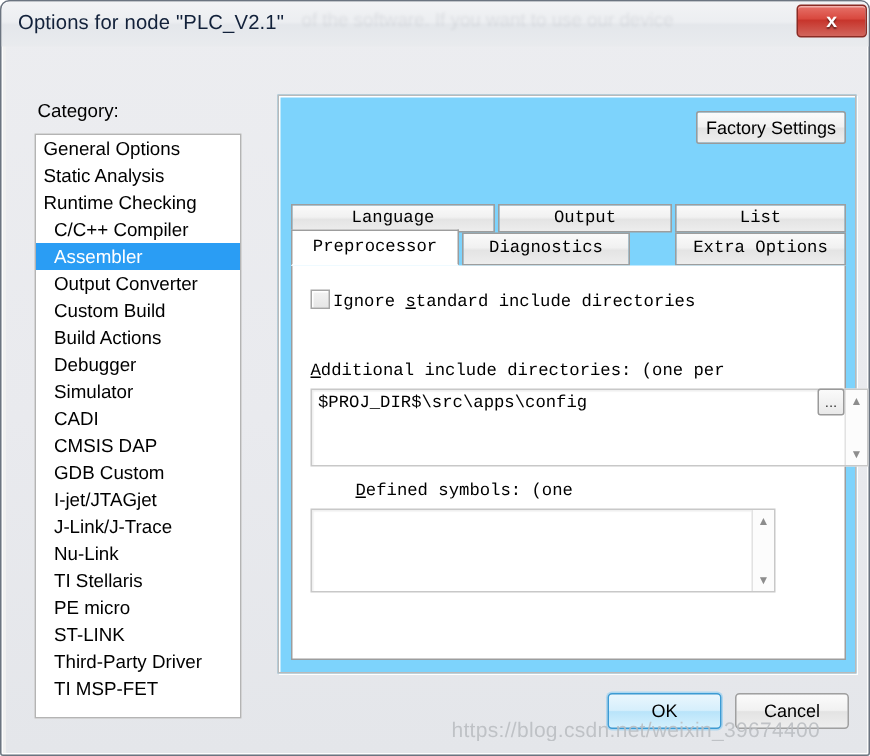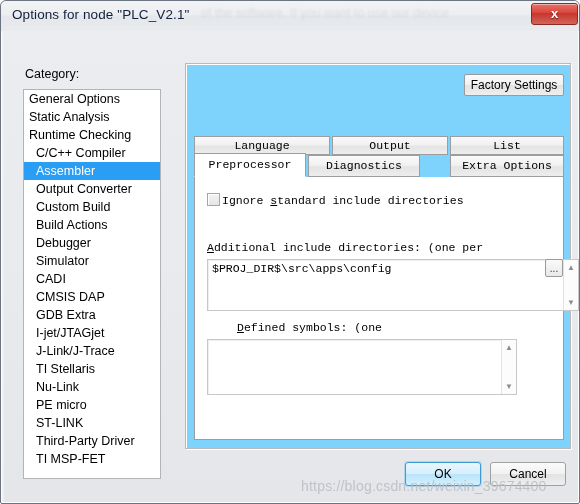--- a/index.html
+++ b/index.html
@@ -351,25 +351,25 @@
       <div class="cat-item">Runtime Checking</div>
       <div class="cat-item indent">C/C++ Compiler</div>
       <div class="cat-item indent selected">Assembler</div>
       <div class="cat-item indent">Output Converter</div>
       <div class="cat-item indent">Custom Build</div>
       <div class="cat-item indent">Build Actions</div>
       <div class="cat-item indent">Debugger</div>
       <div class="cat-item indent">Simulator</div>
       <div class="cat-item indent">CADI</div>
       <div class="cat-item indent">CMSIS DAP</div>
-      <div class="cat-item indent">GDB Extra</div>
+      <div class="cat-item indent">GDB Custom</div>
       <div class="cat-item indent">I-jet/JTAGjet</div>
       <div class="cat-item indent">J-Link/J-Trace</div>
+      <div class="cat-item indent">Nu-Link</div>
       <div class="cat-item indent">TI Stellaris</div>
-      <div class="cat-item indent">Nu-Link</div>
       <div class="cat-item indent">PE micro</div>
       <div class="cat-item indent">ST-LINK</div>
       <div class="cat-item indent">Third-Party Driver</div>
       <div class="cat-item indent">TI MSP-FET</div>
     </div>
 
   <div id="main-panel">
 
     <button id="factory-settings">Factory Settings</button>
 

